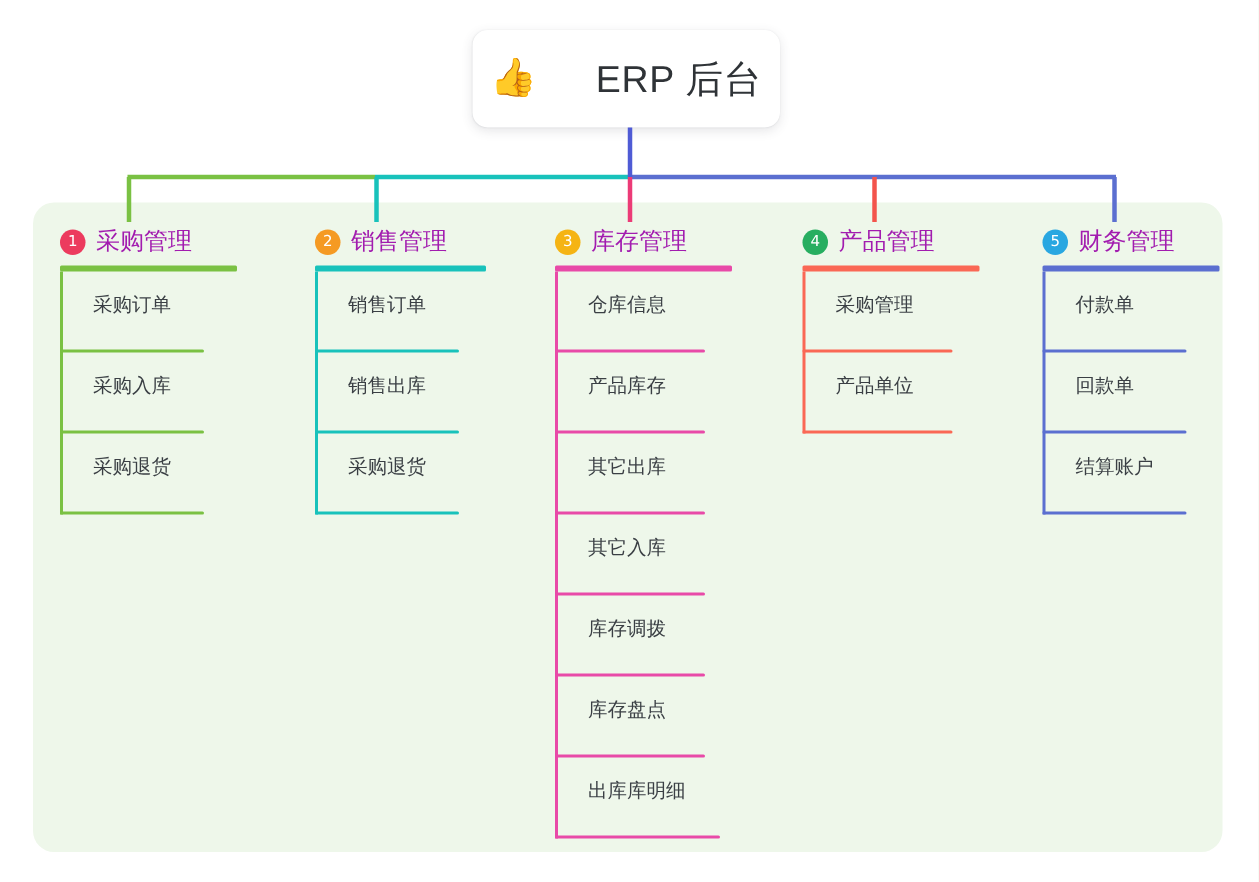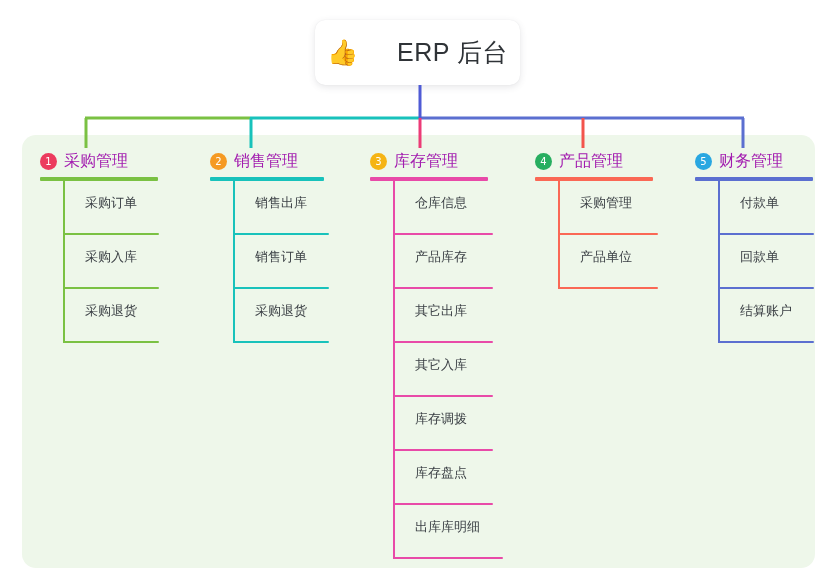--- a/index.html
+++ b/index.html
@@ -120,21 +120,21 @@
     position: absolute;
     left: 0;
     bottom: 0;
     height: 4px;
     border-radius: 1px;
   }
 
   
   .leaves {
     position: relative;
-    margin-left: 23px;
+    margin-left: 0;
     padding-left: 0;
   }
   .spine {
     position: absolute;
     left: 0;
     top: 0;
     width: 2px;
     bottom: 0;
   }
   .leaf {
@@ -215,25 +215,25 @@
 
     <div class="column col-1">
       <div class="col-head">
         <span class="badge" style="background: rgb(245, 154, 35);">2</span>
         <span class="col-title">销售管理</span>
         <span class="col-head-rule" style="background: rgb(24, 194, 187); width: 114px;"></span>
       </div>
       <div class="leaves">
         <span class="spine" style="background: rgb(24, 194, 187);"></span>
         <div class="leaf">
+          <span class="leaf-label">销售订单</span>
+          <span class="leaf-rule w-96" style="background: rgb(24, 194, 187);"></span>
+        </div>
+        <div class="leaf">
           <span class="leaf-label">销售出库</span>
-          <span class="leaf-rule w-96" style="background: rgb(24, 194, 187);"></span>
-        </div>
-        <div class="leaf">
-          <span class="leaf-label">销售订单</span>
           <span class="leaf-rule w-96" style="background: rgb(24, 194, 187);"></span>
         </div>
         <div class="leaf">
           <span class="leaf-label">采购退货</span>
           <span class="leaf-rule w-96" style="background: rgb(24, 194, 187);"></span>
         </div>
       </div>
     </div>
 
     <div class="column col-2">

